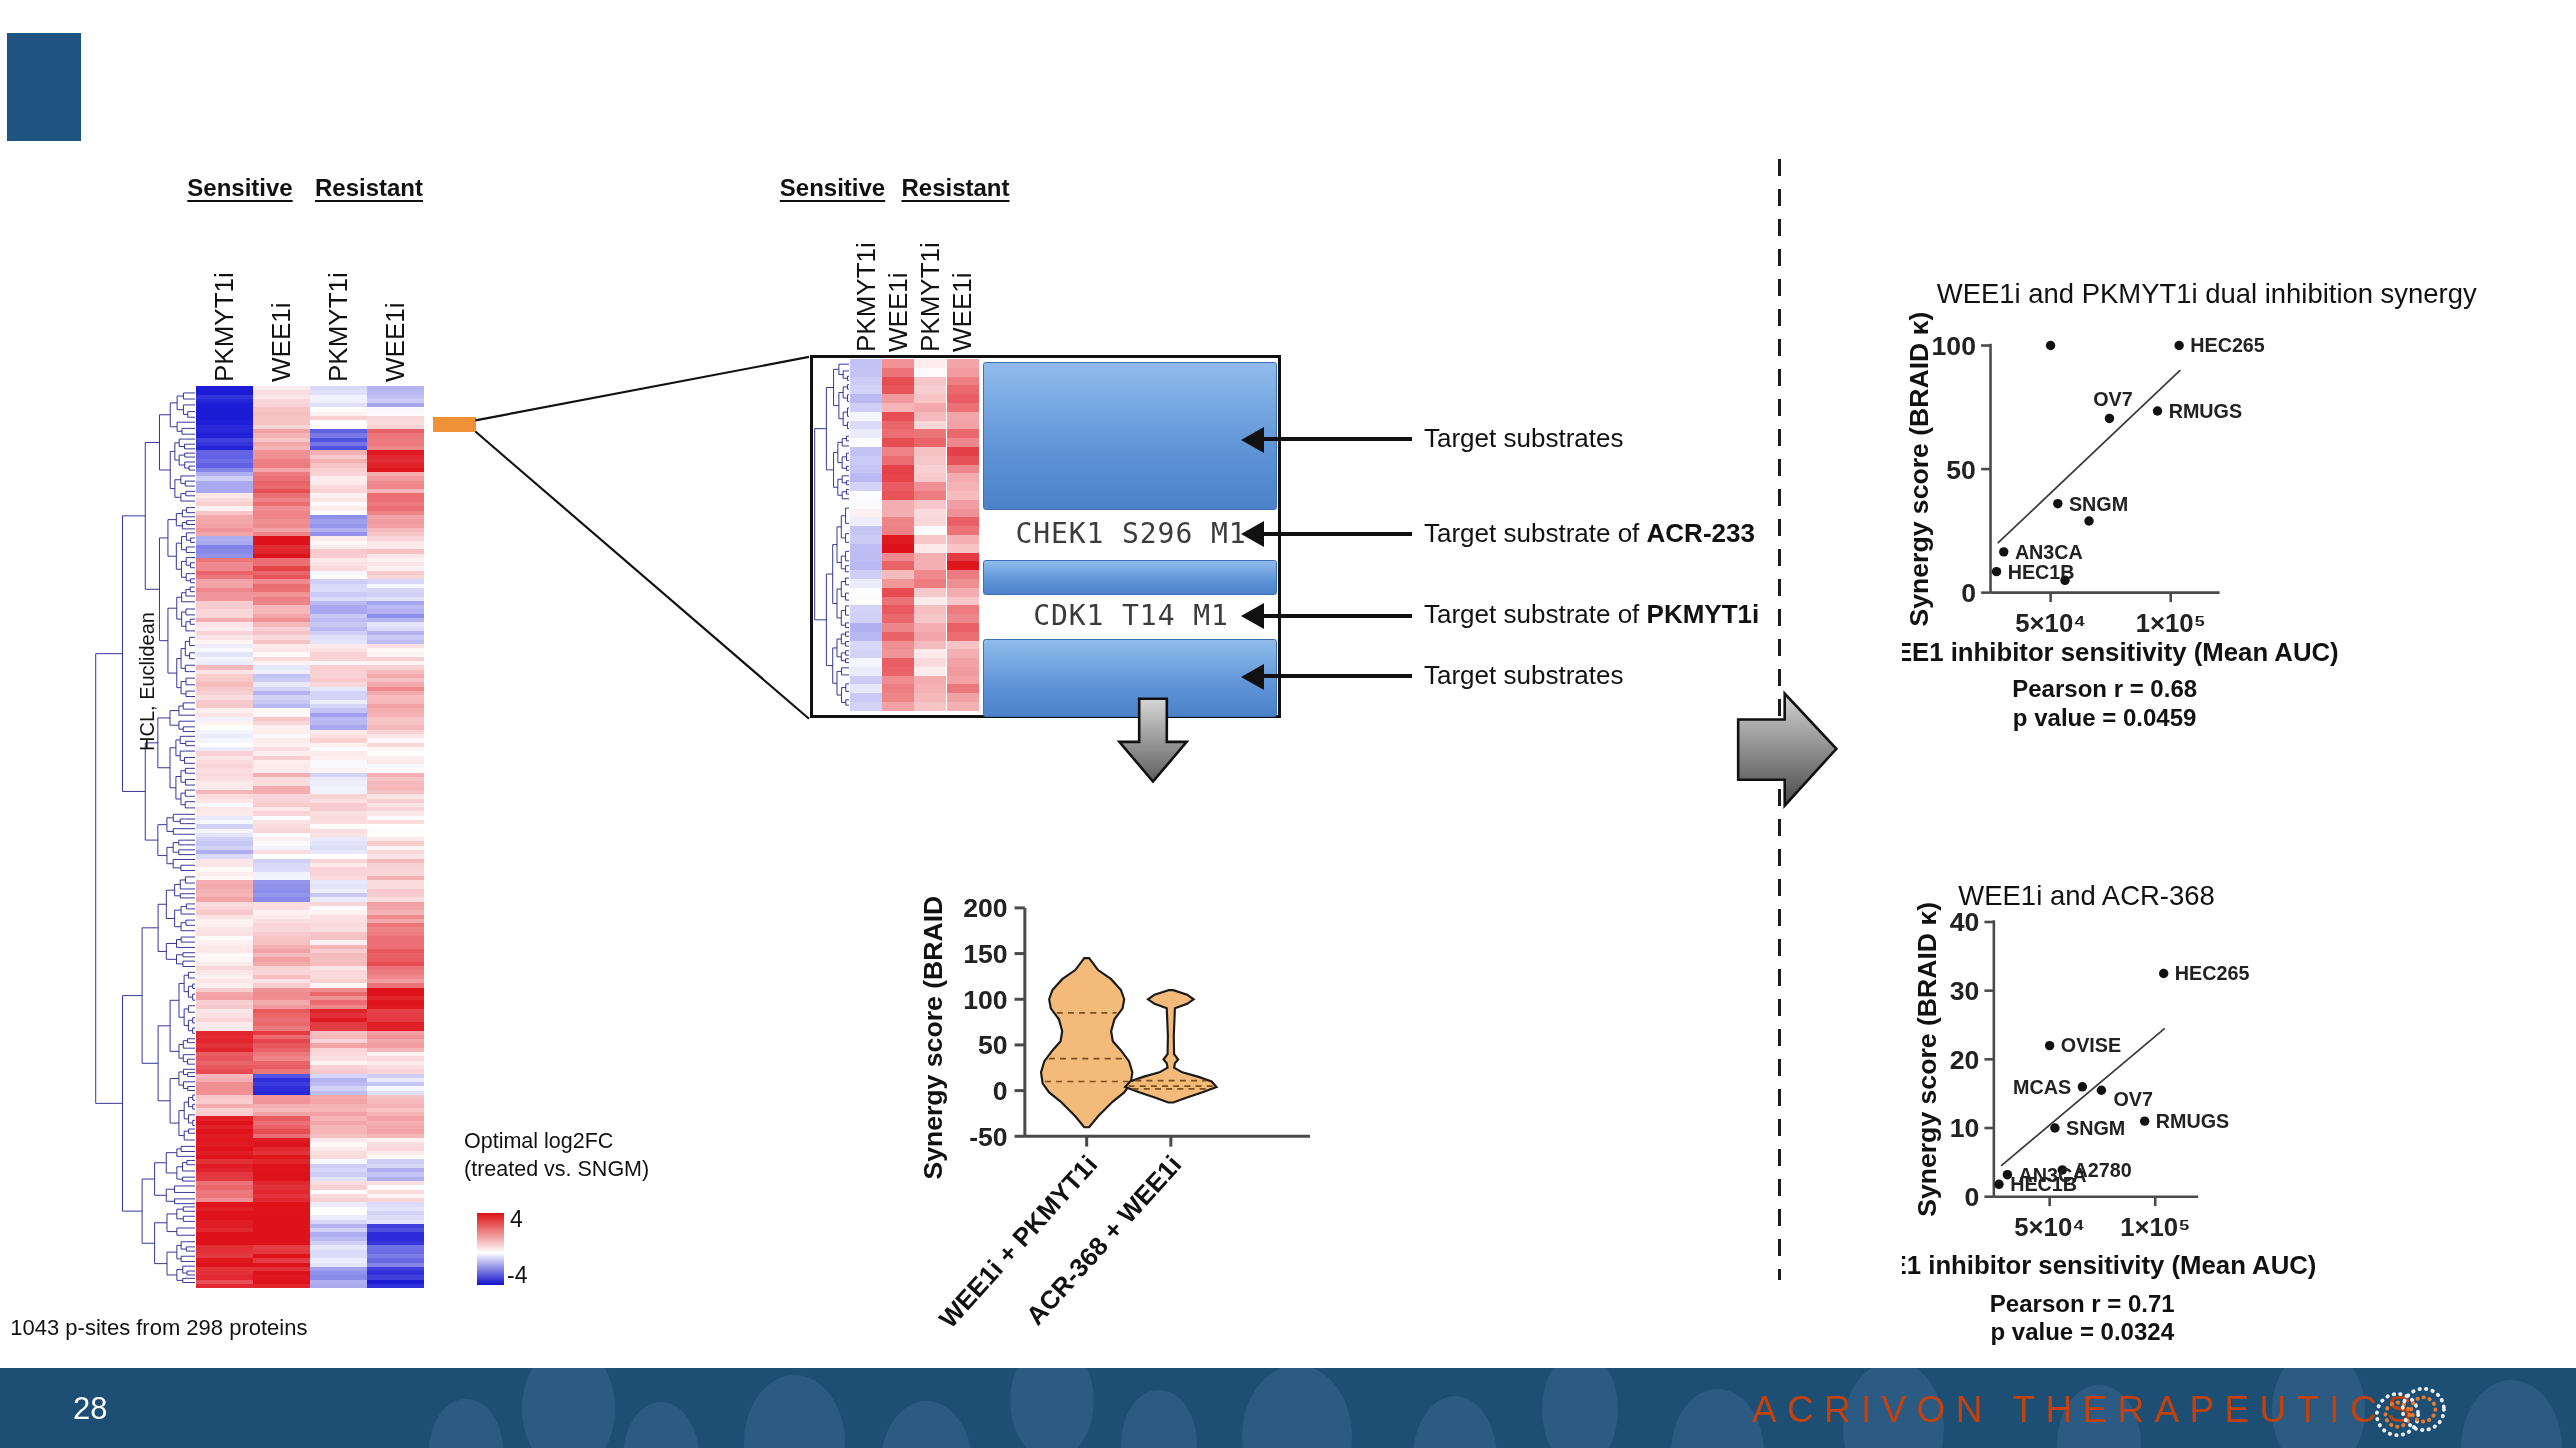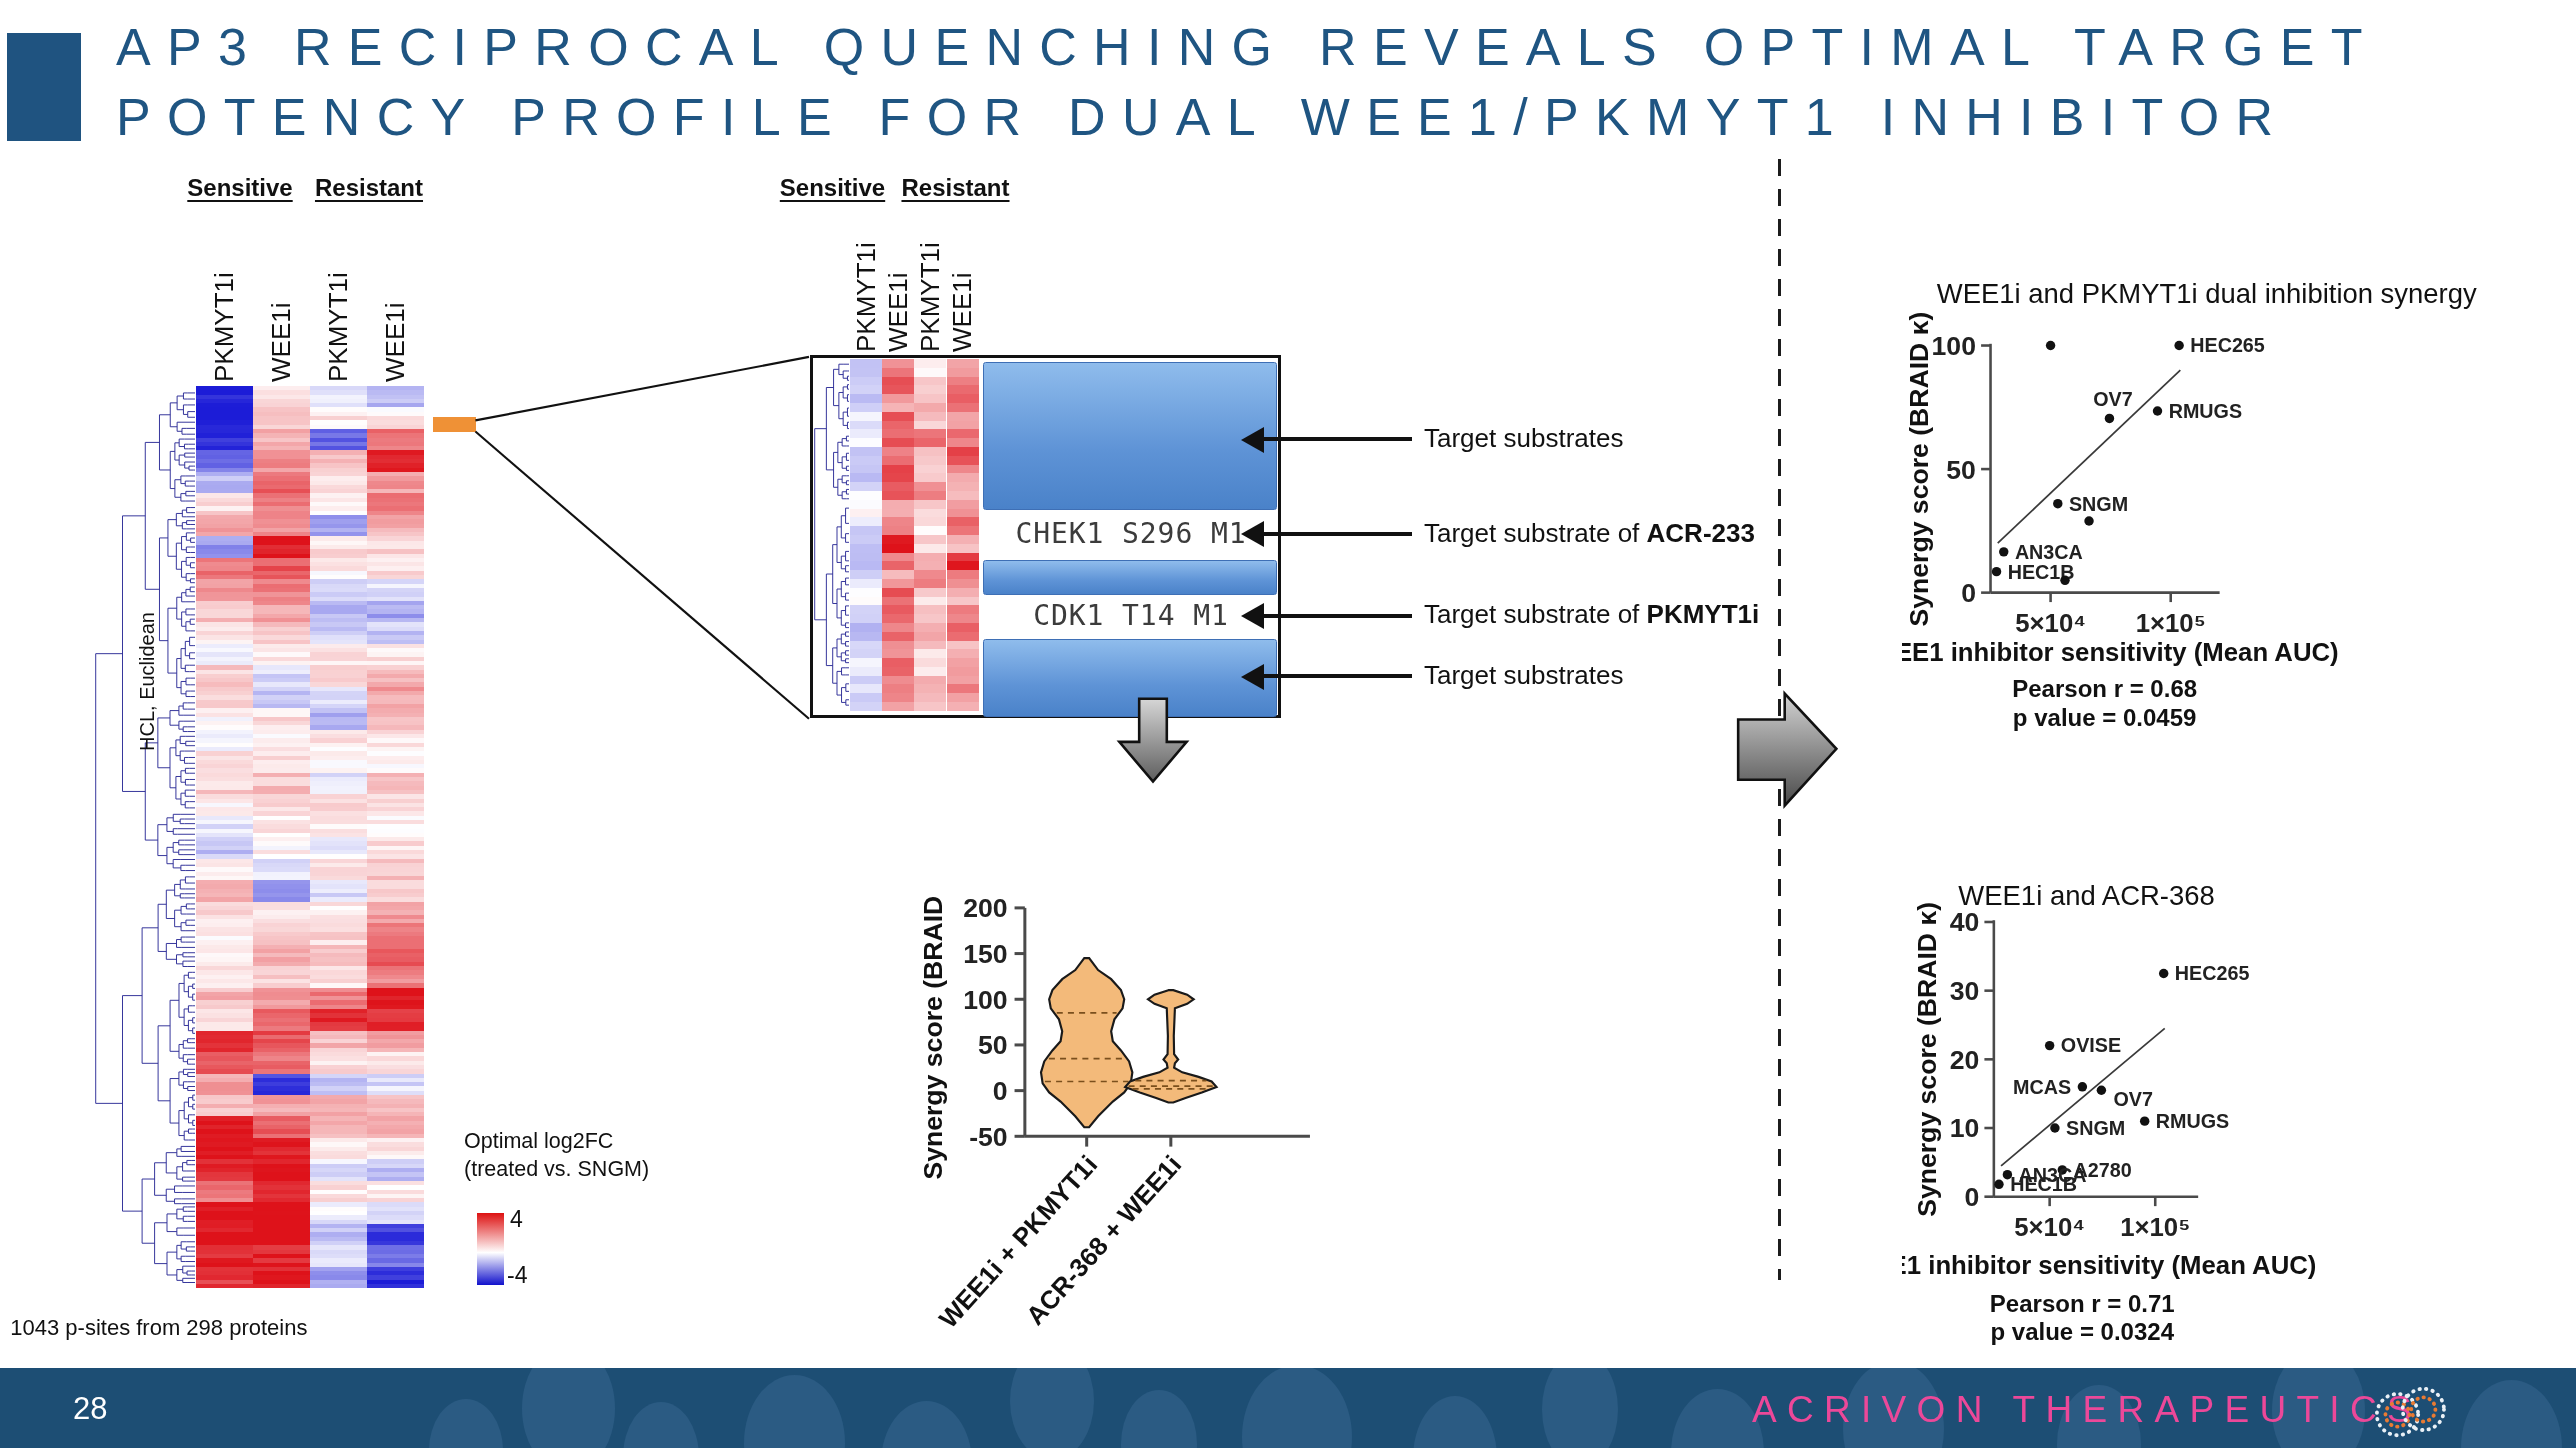--- a/index.html
+++ b/index.html
@@ -44,34 +44,30 @@
   
   #banner{left:747px;top:838px;width:814px;height:62px;background:#ED7D4E;color:#fff;
           display:flex;align-items:center;justify-content:center;font-size:33px;}
   
   #divider{left:1778px;top:159px;width:3.4px;height:1121px;
            background:repeating-linear-gradient(180deg,#1c1c1c 0 17px,transparent 17px 30px);}
   
   #footer-bar{left:0;top:1368px;width:2576px;height:81px;background:#1D4E74;overflow:hidden;}
   .f-ellipse{position:absolute;background:#2B5B83;border-radius:50%;}
   #page-number{left:73px;top:1391px;font-size:31px;color:#fff;}
-  #footer-brand{left:1752px;top:1389px;font-size:37px;letter-spacing:10.3px;color:#ec4899;font-weight:400;}
+  #footer-brand{left:1752px;top:1389px;font-size:37px;letter-spacing:10.3px;color:#c2410c;font-weight:400;}
   svg{display:block;}
   .nosel{user-select:none;}
 </style>
 </head>
 <body>
 
 <div id="slide" class="nosel">
 
   <div id="accent-square" class="abs"></div>
-  <div id="slide-title" class="abs">
-    <div>AP3 RECIPROCAL QUENCHING REVEALS OPTIMAL TARGET</div>
-    <div>POTENCY PROFILE FOR DUAL WEE1/PKMYT1 INHIBITOR</div>
-  </div>
 
   <div class="abs grp-hdr" style="left:167px;top:174px;">Sensitive</div>
   <div class="abs grp-hdr" style="left:296px;top:174px;">Resistant</div>
   <div id="left-col-labels">
       <div class="abs colLabel" style="left: 210px; top: 213px; height: 169px; width: 29px;">PKMYT1i</div>
       <div class="abs colLabel" style="left: 267px; top: 213px; height: 169px; width: 29px;">WEE1i</div>
       <div class="abs colLabel" style="left: 324px; top: 213px; height: 169px; width: 29px;">PKMYT1i</div>
       <div class="abs colLabel" style="left: 381px; top: 213px; height: 169px; width: 29px;">WEE1i</div>
     </div>
 

